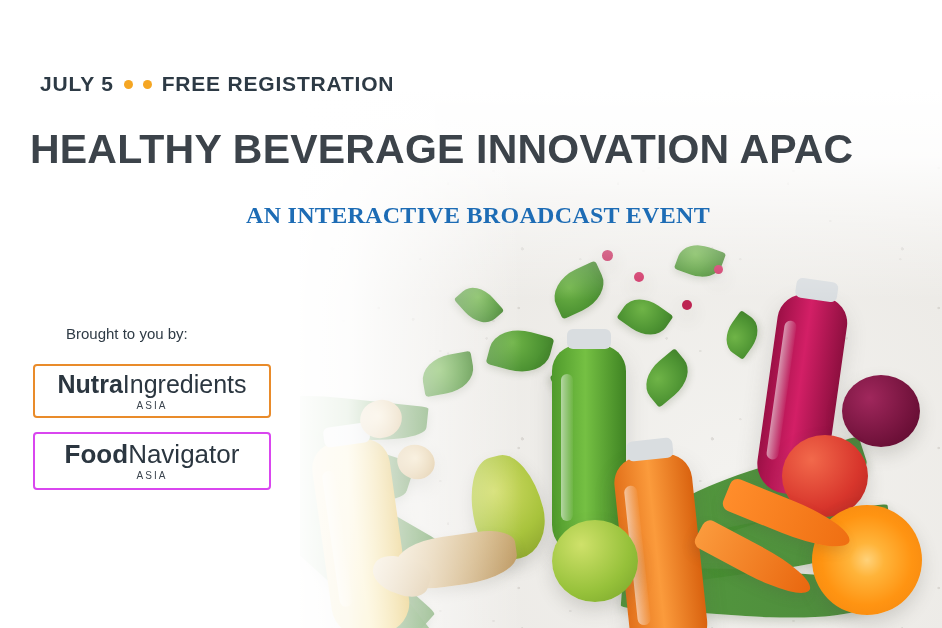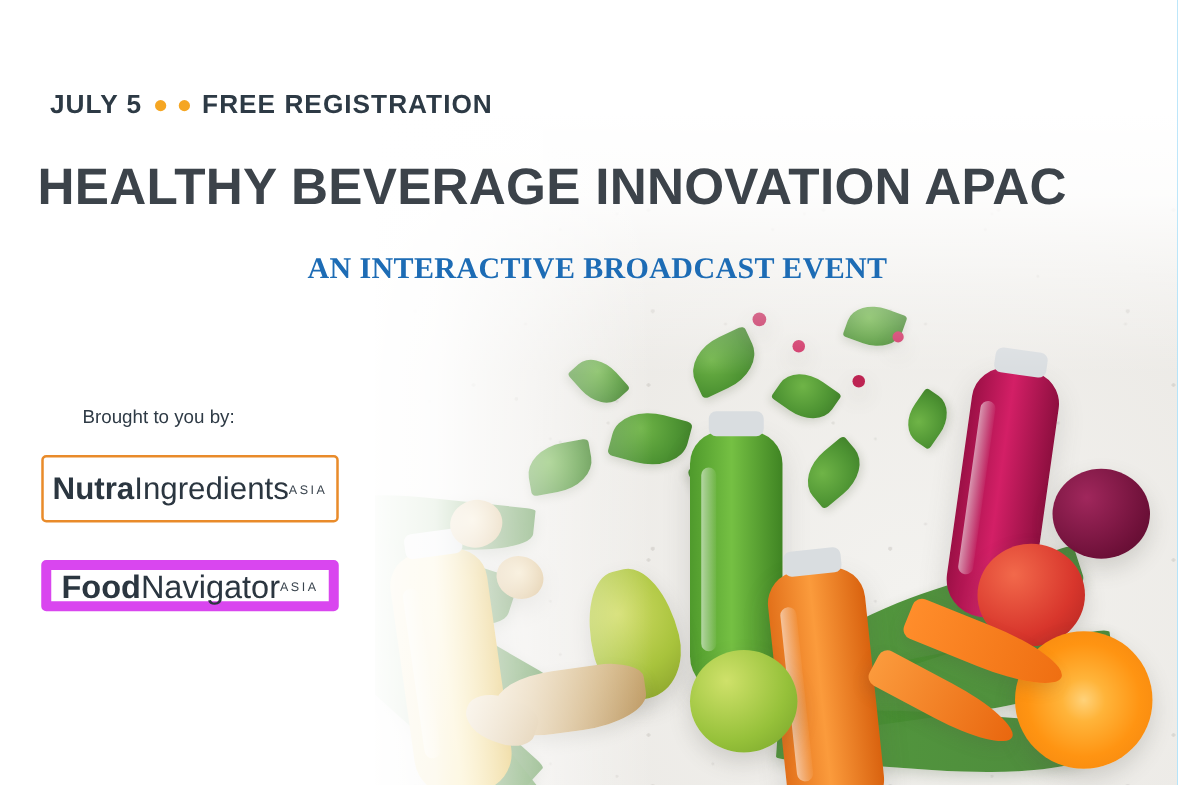--- a/index.html
+++ b/index.html
@@ -10,21 +10,21 @@
     width: 942px;
     height: 628px;
     overflow: hidden;
     font-family: "Liberation Sans", sans-serif;
     background: #ffffff;
   }
   .banner {
     position: relative;
     width: 942px;
     height: 628px;
-    background: #7dd3fc;
+    background: #86efac;
     overflow: hidden;
   }
 
   
   .photo {
     position: absolute;
     right: 0;
     top: 0;
     width: 720px;
     height: 628px;
@@ -176,37 +176,37 @@
     color: #2f3b46;
     white-space: nowrap;
   }
 
   .logo {
     position: absolute;
     box-sizing: border-box;
     background: #ffffff;
     border-radius: 4px;
     display: flex;
-    flex-direction: row;
+    flex-direction: column;
     align-items: center;
     justify-content: center;
   }
   .logo-1 {
     left: 33px;
     top: 364px;
     width: 238px;
     height: 54px;
     border: 2px solid #e98b2a;
   }
   .logo-2 {
     left: 33px;
-    top: 448px;
+    top: 432px;
     width: 238px;
-    height: 41px;
-    border: 8px solid #d946ef;
+    height: 58px;
+    border: 2px solid #d946ef;
   }
   .logo-main {
     font-size: 25px;
     line-height: 1;
     white-space: nowrap;
     color: #2b3640;
   }
   .logo-1 .logo-main { margin-top: 1px; }
   .logo-2 .logo-main { font-size: 26px; }
   .logo-main .b { font-weight: bold; }

